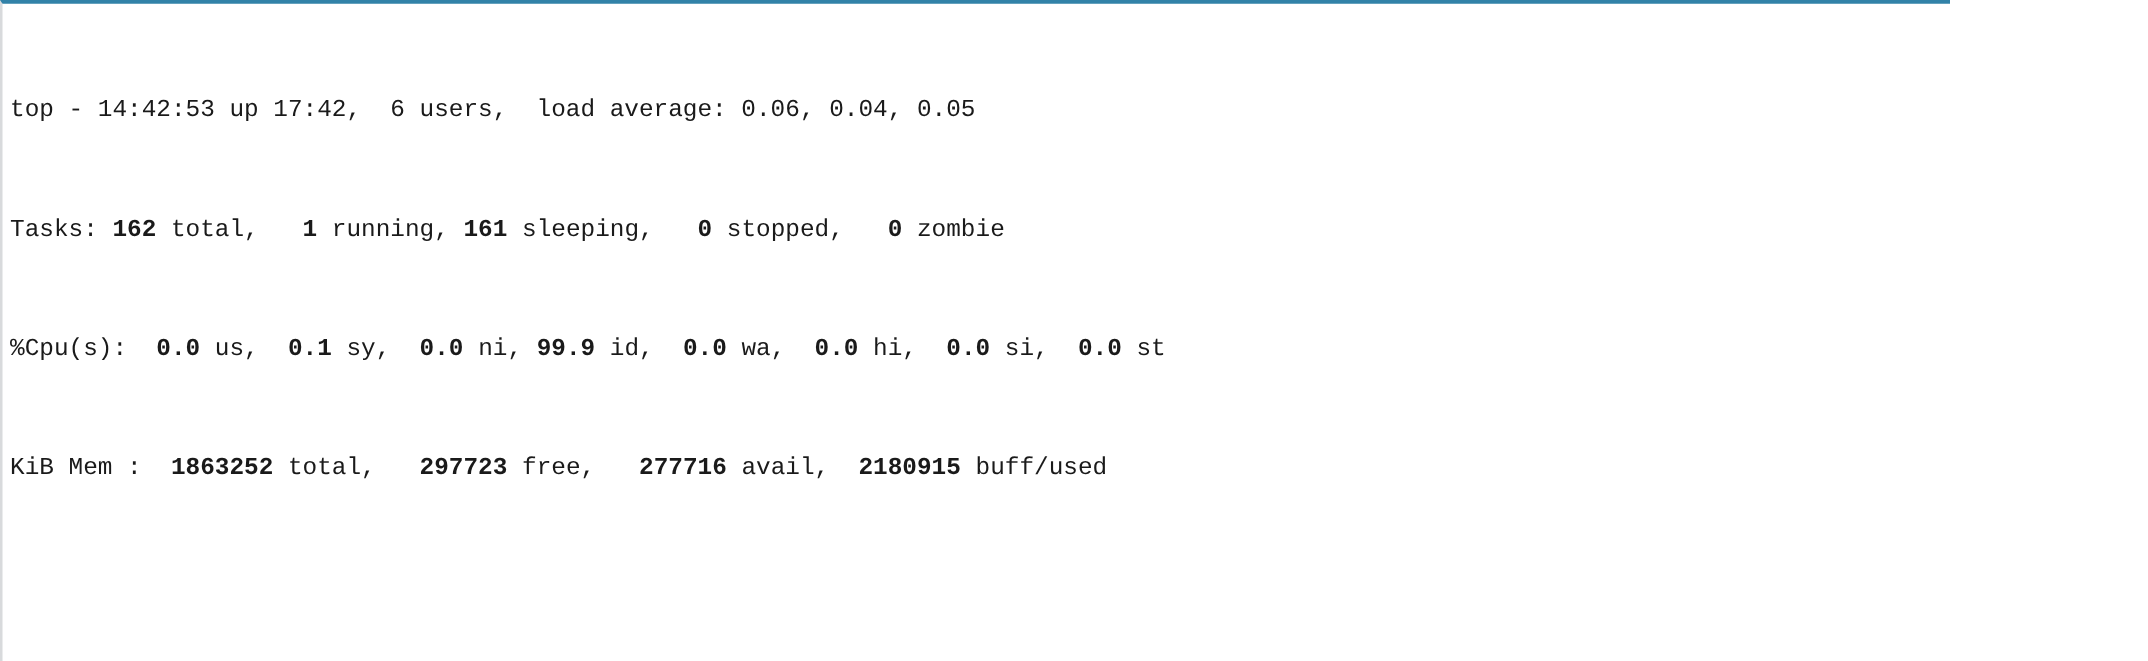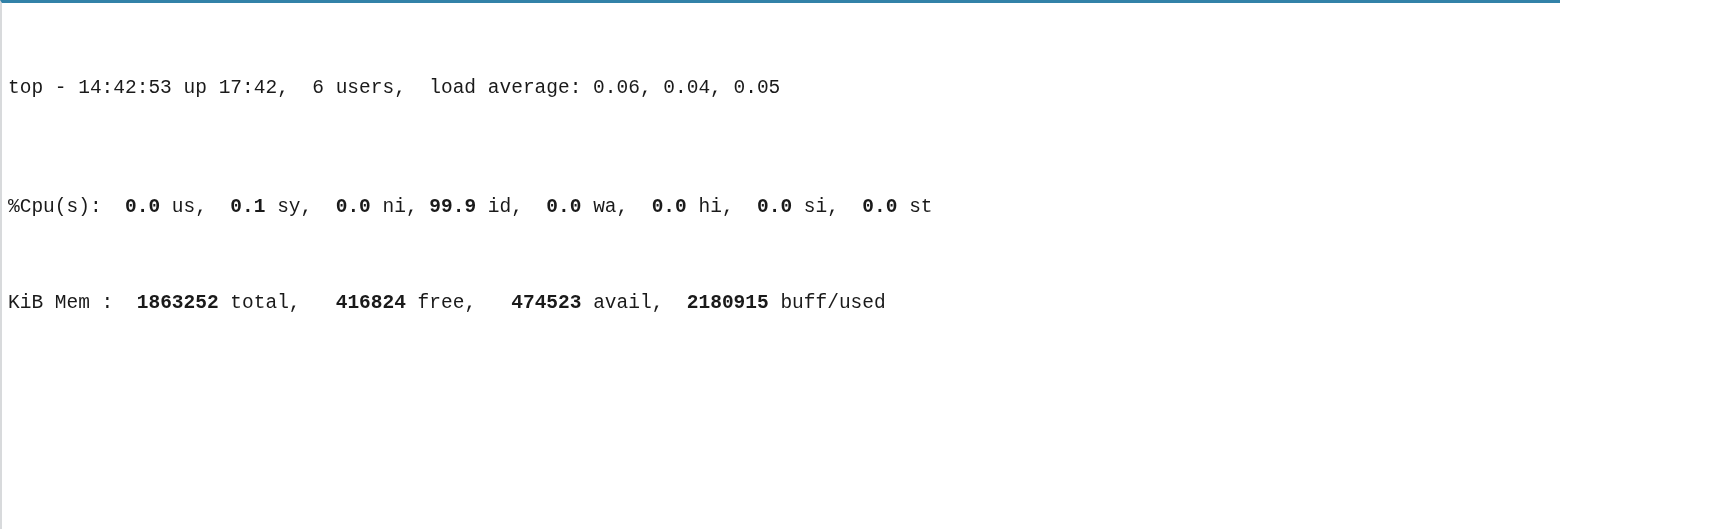--- a/index.html
+++ b/index.html
@@ -42,21 +42,22 @@
 </style>
 </head>
 <body>
 
 <div id="terminal">
 
   <div class="summary">
 
     <div class="line"><span>top - 14:42:53 up 17:42,  6 users,  load average: 0.06, 0.04, 0.05</span></div>
 
+    <div class="line"><span>Tasks:</span> <span class="b">162</span> <span>total,</span>   <span class="b">1</span> <span>running,</span> <span class="b">161</span> <span>sleeping,</span>   <span class="b">0</span> <span>stopped,</span>   <span class="b">0</span> <span>zombie</span></div>
 
     <div class="line"><span>%Cpu(s):</span>  <span class="b">0.0</span> <span>us,</span>  <span class="b">0.1</span> <span>sy,</span>  <span class="b">0.0</span> <span>ni,</span> <span class="b">99.9</span> <span>id,</span>  <span class="b">0.0</span> <span>wa,</span>  <span class="b">0.0</span> <span>hi,</span>  <span class="b">0.0</span> <span>si,</span>  <span class="b">0.0</span> <span>st</span></div>
 
-    <div class="line"><span>KiB Mem :</span>  <span class="b">1863252</span> <span>total,</span>   <span class="b">416824</span> <span>free,</span>   <span class="b">474523</span> <span>avail,</span>  <span class="b">2180915</span> <span>buff/used</span></div>
+    <div class="line"><span>KiB Mem :</span>  <span class="b">1863252</span> <span>total,</span>   <span class="b">297723</span> <span>free,</span>   <span class="b">277716</span> <span>avail,</span>  <span class="b">2180915</span> <span>buff/used</span></div>
 
 
   </div>
 
 </div>
 
 </body></html>

